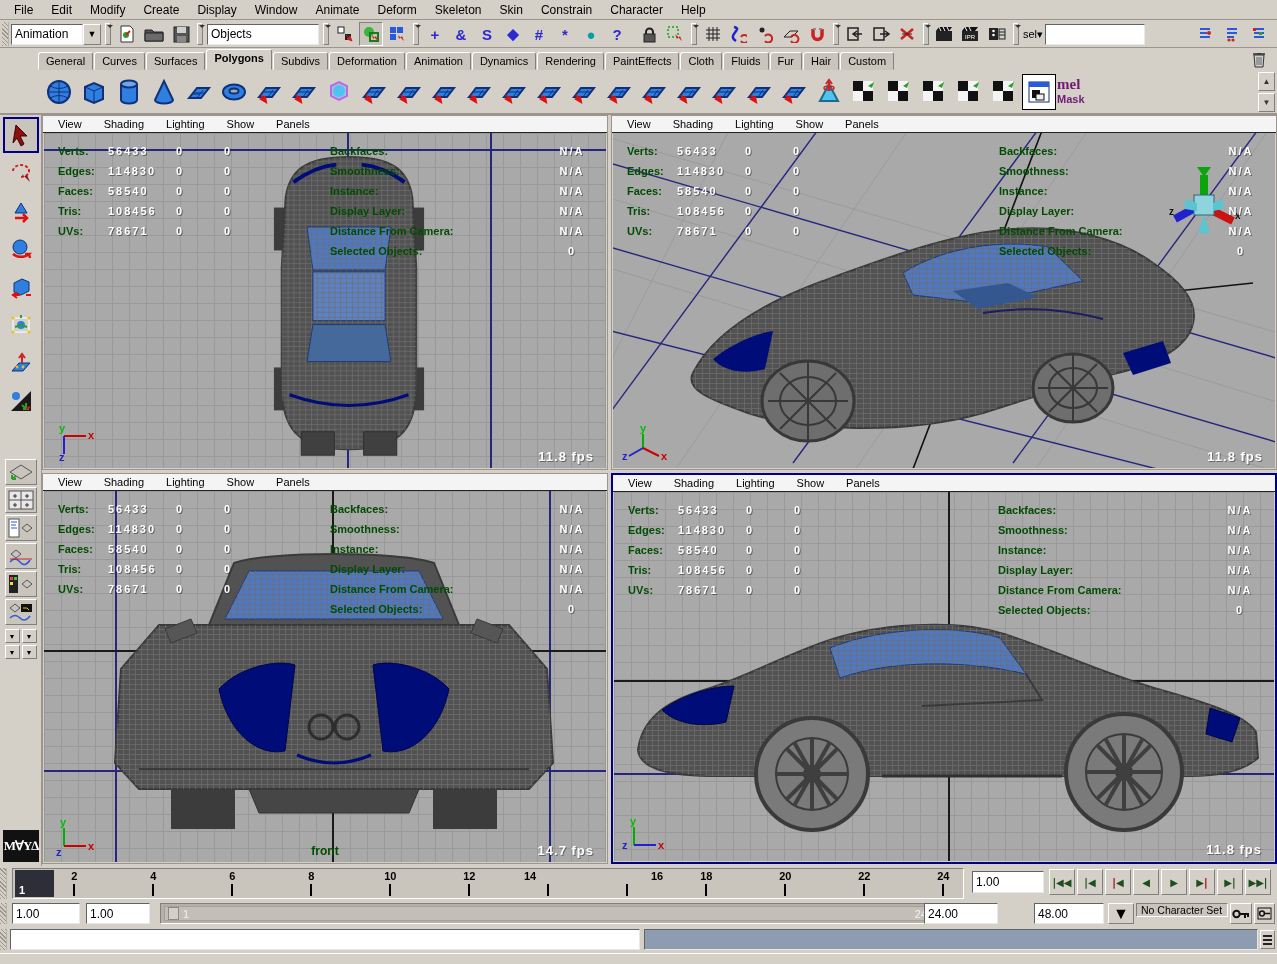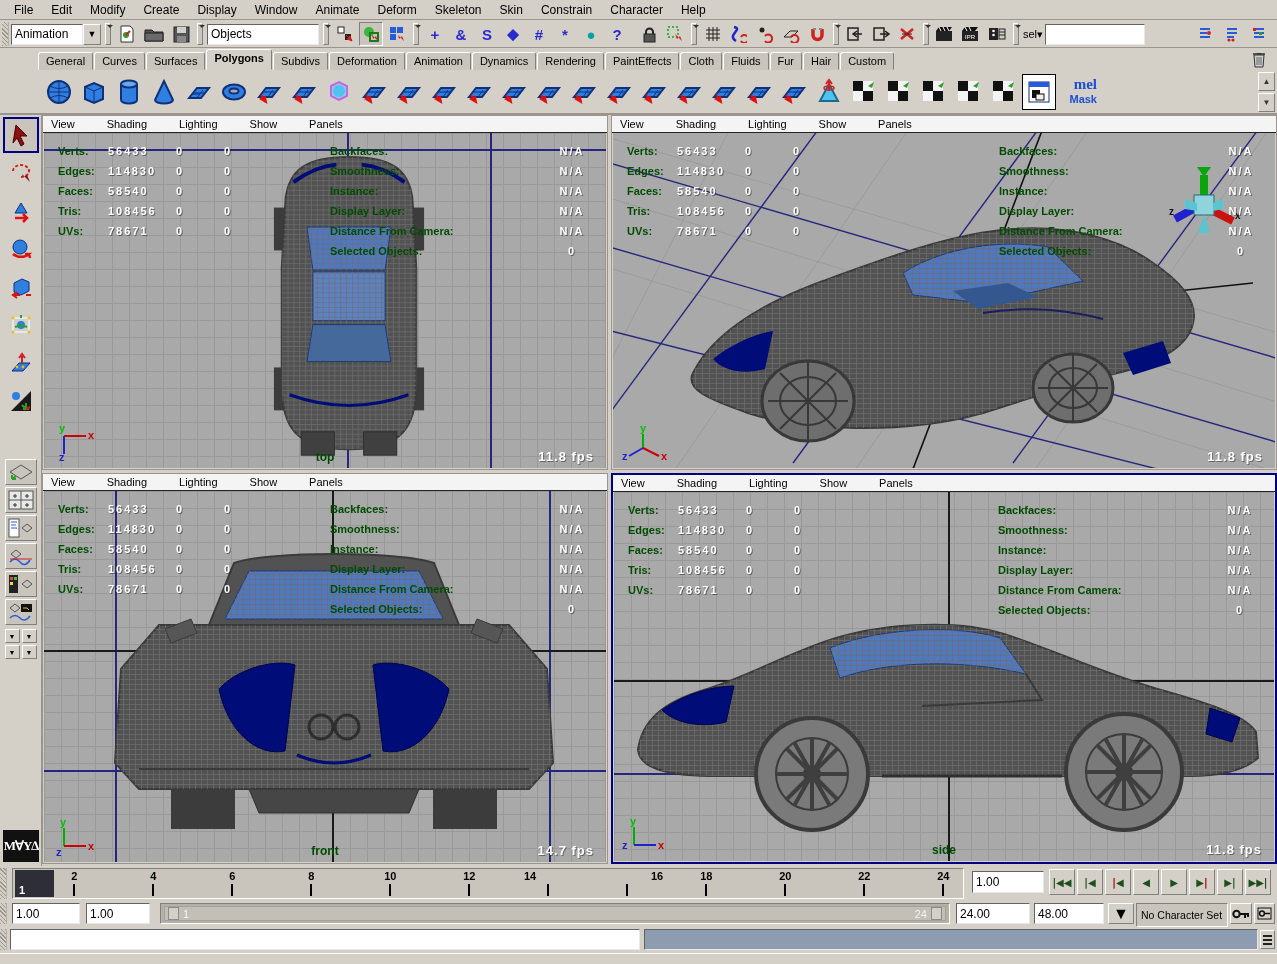--- a/index.html
+++ b/index.html
@@ -28,40 +28,40 @@
   .editor-toggles { margin-left:auto; display:flex; gap:3px; padding-right:4px; }
 
   #shelftabs { position:absolute; left:0; top:48px; width:1277px; height:22px; display:flex; align-items:flex-end; padding-left:38px; }
   .tab { font-size:11px; padding:2px 7px 1px; border:1px solid; border-color:#fff #808080 transparent #fff; border-radius:3px 3px 0 0; background:#c9c5bd; margin-right:1px; height:18px; }
   .tab.active { background:#d4d0c8; height:21px; font-weight:bold; border-bottom-color:#d4d0c8; }
   #trash { position:absolute; right:8px; top:1px; width:20px; height:20px; }
 
   #shelf { position:absolute; left:0; top:70px; width:1277px; height:45px; border-bottom:2px solid #9a968e; display:flex; align-items:center; padding-left:42px; gap:1px; }
   .shelf-ic { width:34px; height:36px; display:flex; align-items:center; justify-content:center; }
   .shelf-ic.selbox { border:1px solid #000; background:#fff; }
-  #mel-tile { width:40px; height:36px; background:#d4d0c8; color:#1d4ed8; text-align:right; line-height:1; padding-top:2px; }
+  #mel-tile { width:40px; height:36px; background:#d4d0c8; color:#701a75; text-align:left; line-height:1; padding-top:2px; }
   #mel-tile .mel { font:bold 15px "Liberation Serif",serif; }
   #mel-tile .mask { font:bold 11px "Liberation Sans",sans-serif; }
   #shelf-scroll { position:absolute; right:2px; top:2px; width:17px; height:40px; display:flex; flex-direction:column; gap:2px; }
   #shelf-scroll .sc { flex:1; display:flex; align-items:center; justify-content:center; font-size:8px; color:#333; }
 
   
   #toolbox { position:absolute; left:0; top:115px; width:42px; height:751px; background:#d4d0c8; border-right:1px solid #9a968e; }
   .tool { width:36px; height:36px; margin:2px auto 1px; display:flex; align-items:center; justify-content:center; border:1px solid #d4d0c8; }
   .tool.active { border:2px solid #000080; background:#c9c5bd; }
   .layouts { margin-top:40px; }
   .lay { width:32px; height:26px; margin:2px auto; background:#c9c5bd; display:flex; align-items:center; justify-content:center; }
   .lay-arrows { display:grid; grid-template-columns:15px 15px; gap:2px; width:32px; margin:4px auto; }
   .lay-arrows .la { height:14px; display:flex; align-items:center; justify-content:center; font-size:7px; }
   #maya-logo { position:absolute; bottom:4px; left:3px; width:36px; height:32px; background:#111; color:#fff; display:flex; align-items:center; justify-content:center; font:bold 13px "Liberation Serif",serif; letter-spacing:-1px; }
 
   
   .panel { position:absolute; background:#d4d0c8; border:1px solid #9a968e; }
   .panel.active { border:2px solid #000080; }
-  .pmenu { height:17px; background:#f4f4f4; border-bottom:1px solid #222; display:flex; align-items:center; gap:18px; padding-left:1px; }
+  .pmenu { height:17px; background:#f4f4f4; border-bottom:1px solid #222; display:flex; align-items:center; gap:8px; padding-left:8px; }
   .pmenu span { font-size:11px; color:#000; padding:0 7px; }
   .vp { position:absolute; left:1px; right:1px; top:17px; bottom:1px; overflow:hidden;
         background-color:#a9a9a9;
         background-image:linear-gradient(#999999 1px, transparent 1px), linear-gradient(90deg,#999999 1px, transparent 1px);
         background-size:17px 17px; }
   .axisline { position:absolute; background:#26267e; }
   .blackline { position:absolute; background:#1a1a1a; }
   .hud-left { position:absolute; left:14px; top:8px; }
   .hud-row { height:20px; display:flex; align-items:center; }
   .hud-lab { display:inline-block; width:48px; color:#004c00; font:bold 11px "Liberation Sans",sans-serif; }
@@ -89,21 +89,21 @@
   .pb { width:26px; height:26px; display:flex; align-items:center; justify-content:center; font:bold 10px "DejaVu Sans",sans-serif; color:#1e4e1e; }
   .pb .r { color:#a00000; }
 
   
   #range-row { position:absolute; left:0; top:901px; width:1277px; height:26px; display:flex; align-items:center; }
   .rfield { height:21px; position:absolute; top:2px; }
   #rangebar { position:absolute; left:160px; top:2px; width:790px; height:21px; background:#b5b1a9; border:1px solid; border-color:#808080 #fff #fff #808080; }
   #rangebar .inner { position:absolute; left:3px; right:3px; top:2px; bottom:2px; background:#c3bfb7; border:1px solid #a5a19a; display:flex; align-items:center; justify-content:space-between; padding:0 3px; }
   .rhandle { width:11px; height:13px; background:#d4d0c8; border:1px solid #8a8a8a; }
   .rlabel { color:#f4f4f4; font:11px "Liberation Sans",sans-serif; }
-  #charset { position:absolute; left:1136px; top:2px; width:92px; height:24px; background:#c9c5bd; border:1px solid; border-color:#808080 #fff #fff #808080; font:10.5px "Liberation Sans",sans-serif; display:flex; align-items:center; padding-left:4px; color:#000; }
+  #charset { position:absolute; left:1136px; top:2px; width:92px; height:14px; background:#c9c5bd; border:1px solid; border-color:#808080 #fff #fff #808080; font:10.5px "Liberation Sans",sans-serif; display:flex; align-items:center; padding-left:4px; color:#000; }
   .sqbtn { position:absolute; top:2px; height:21px; display:flex; align-items:center; justify-content:center; }
 
   
   #cmd-row { position:absolute; left:0; top:927px; width:1277px; height:26px; display:flex; align-items:center; }
   #cmd-input { position:absolute; left:10px; top:2px; width:630px; height:21px; }
   #cmd-result { position:absolute; left:644px; top:2px; width:614px; height:21px; background:#8d9cb0; border:1px solid; border-color:#636363 #e8e8e8 #e8e8e8 #636363; }
   #cmd-icon { position:absolute; right:2px; top:3px; width:15px; height:19px; display:flex; flex-direction:column; gap:2px; justify-content:center; align-items:center; }
   #cmd-icon i { display:block; width:9px; height:2px; background:#222; }
   #help-row { position:absolute; left:0; top:953px; width:1277px; height:11px; background:#d4d0c8; border-top:1px solid #fff; }
 
@@ -785,21 +785,20 @@
             <span class="hud-v hud-rval">0</span>
           </div>
         </div>
       <svg class="axis-glyph" width="46" height="40" viewBox="0 0 46 40">
         <text x="7" y="10" fill="#00c000" font-size="11" font-weight="bold">y</text>
         <path d="M12 14 H34" stroke="#cc0000" stroke-width="2"></path>
           <text x="36" y="17" fill="#cc0000" font-size="11" font-weight="bold">x</text>
         <path d="M12 14 V32" stroke="#2222cc" stroke-width="2"></path>
           <text x="7" y="39" fill="#2222cc" font-size="11" font-weight="bold">z</text>
       </svg>
-      <div class="cam-label">top</div>
       <div class="fps">11.8 fps</div>
     </div>
   </div>
 
   <div class="panel" style="left:611px;top:115px;width:666px;height:355px;">
     <div class="pmenu">
         <span>View</span>
         <span>Shading</span>
         <span>Lighting</span>
         <span>Show</span>
@@ -1144,21 +1143,20 @@
             <span class="hud-v hud-rval">0</span>
           </div>
         </div>
       <svg class="axis-glyph" width="46" height="40" viewBox="0 0 46 40">
         <path d="M12 30 V12" stroke="#00b000" stroke-width="2"></path>
           <text x="8" y="10" fill="#00c000" font-size="11" font-weight="bold">y</text>
         <path d="M12 30 H34" stroke="#2222cc" stroke-width="2"></path>
           <text x="0" y="34" fill="#2222cc" font-size="11" font-weight="bold">z</text>
         <text x="36" y="34" fill="#cc0000" font-size="11" font-weight="bold">x</text>
       </svg>
-      <div class="cam-label">side</div>
       <div class="fps">11.8 fps</div>
     </div>
   </div>
 
   <div id="timeline-row">
     <div class="handle" style="position:absolute;left:0;top:2px;height:31px;"></div>
     <div id="ruler">
       <div id="curframe">1</div>
     <span class="tick-label" style="left: 61.25px;">2</span>
         <span class="tick-mark" style="left: 61.25px;"></span>
@@ -1207,21 +1205,21 @@
         <span style="display:flex;align-items:center;gap:4px;">
             <span class="rhandle"></span>
             <span class="rlabel">1</span>
           </span>
         <span style="display:flex;align-items:center;gap:4px;">
             <span class="rlabel">24</span>
             <span class="rhandle"></span>
           </span>
       </div>
     </div>
-    <input class="field rfield" style="left: 956px; width: 74px;" value="24.00">
+    <input class="field rfield" style="left: 924px; width: 74px;" value="24.00">
     <input class="field rfield" style="left: 1034px; width: 70px;" value="48.00">
     <div class="sqbtn raised" style="left:1108px;width:26px;">▼</div>
     <div id="charset">No Character Set</div>
     <div class="sqbtn raised" style="left:1230px;width:22px;">
       <svg width="18" height="12" viewBox="0 0 18 12">
           <circle cx="4.5" cy="6" r="3.2" fill="none" stroke="#111" stroke-width="2"></circle>
           <path d="M8 6 H17 M13 6 v4 M16 6 v3" stroke="#111" stroke-width="2"></path>
         </svg>
     </div>
     <div class="sqbtn raised" style="left:1254px;width:21px;">

